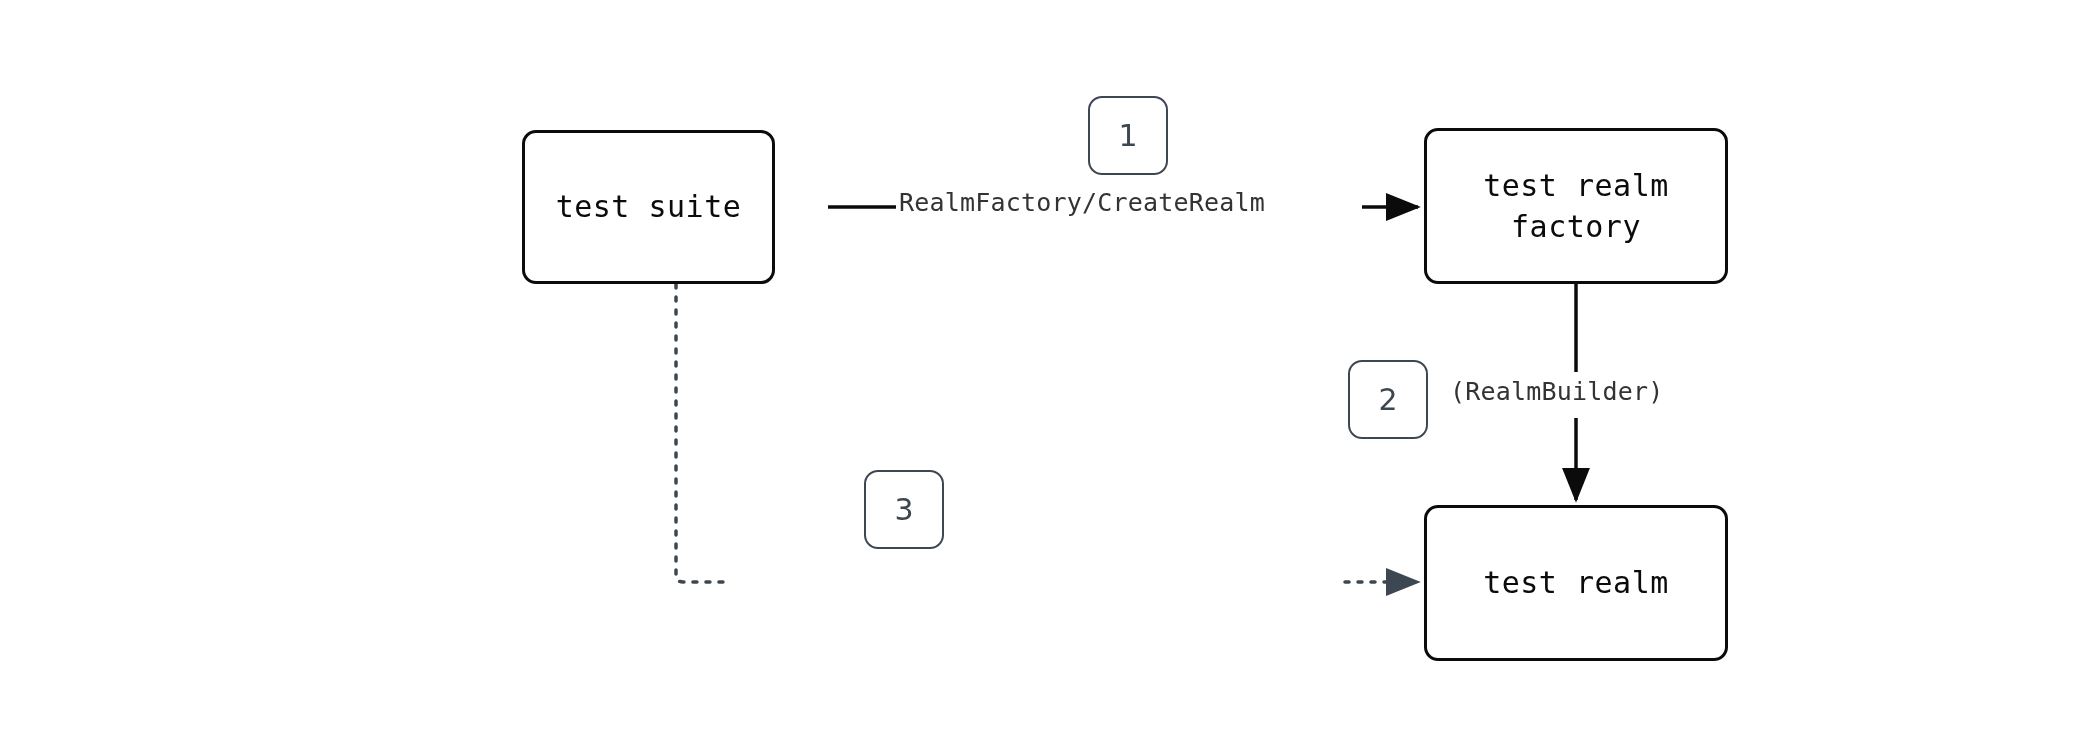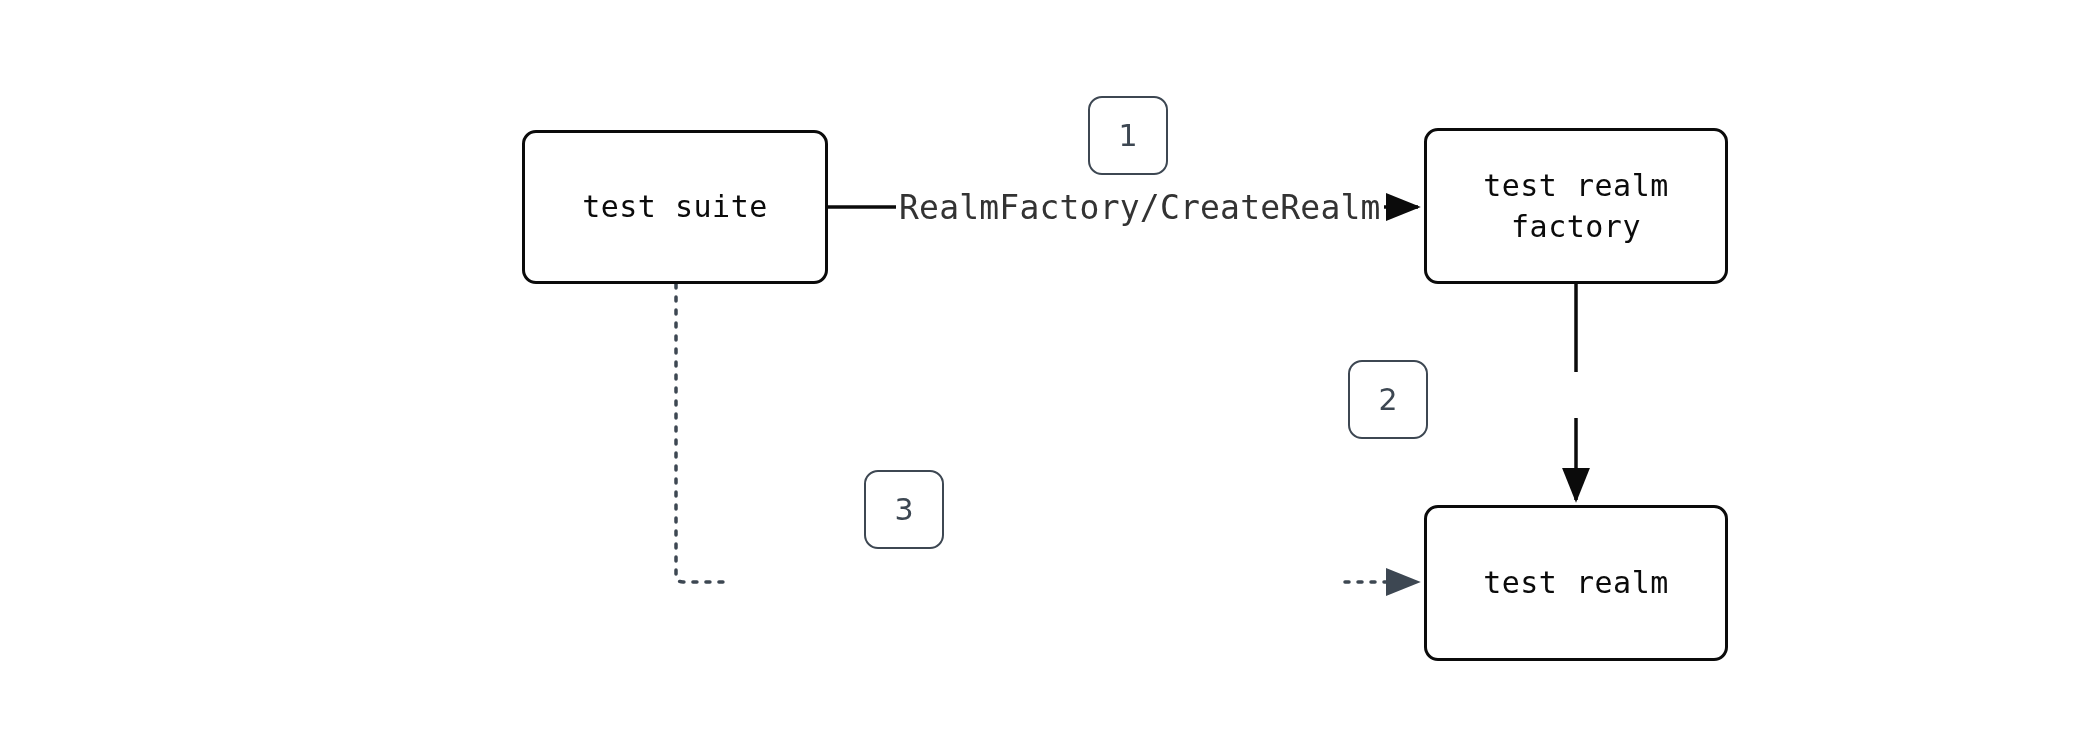--- a/index.html
+++ b/index.html
@@ -35,21 +35,21 @@
     align-items: center;
     justify-content: center;
     text-align: center;
     color: #0b0b0b;
     font-family: "DejaVu Sans Mono", "Liberation Mono", monospace;
     font-size: 30px;
     line-height: 1.38;
     letter-spacing: 0.5px;
     white-space: pre-line;
   }
-  #node-test-suite   { left: 522px;  top: 130px; width: 306px; height: 154px; }
+  #node-test-suite   { left: 522px;  top: 130px; width: 253px; height: 154px; }
   #node-test-realm-factory { left: 1424px; top: 128px; width: 304px; height: 156px; }
   #node-test-realm   { left: 1424px; top: 505px; width: 304px; height: 156px; }
 
   .step-badge {
     position: absolute;
     box-sizing: border-box;
     border: 2.5px solid #3d4752;
     border-radius: 14px;
     background: #ffffff;
     display: flex;
@@ -62,21 +62,21 @@
     height: 79px;
   }
   #badge-1 { left: 1088px; top: 96px; }
   #badge-2 { left: 1348px; top: 360px; }
   #badge-3 { left: 864px;  top: 470px; }
 
   .edge-label {
     position: absolute;
     color: #333333;
     font-family: "DejaVu Sans Mono", "Liberation Mono", monospace;
-    font-size: 33px;
+    font-size: 25px;
     letter-spacing: 0.2px;
     white-space: nowrap;
     background: #ffffff;
     padding: 0 3px;
   }
   #label-edge-1 { left: 896px;  top: 188px; }
   #label-edge-2 { left: 1447px; top: 377px; }
   #label-edge-3 {
     left: 723px; top: 565px;
     color: #3d4752;
@@ -121,15 +121,16 @@
   <div class="node-box" id="node-test-realm">test realm</div>
 
   <div class="step-badge" id="badge-1">1</div>
 
   <div class="step-badge" id="badge-2">2</div>
 
   <div class="step-badge" id="badge-3">3</div>
 
   <div class="edge-label" id="label-edge-1">RealmFactory/CreateRealm</div>
 
+  <div class="edge-label" id="label-edge-2">(RealmBuilder)</div>
 
 
 </div>
 
 </body></html>

